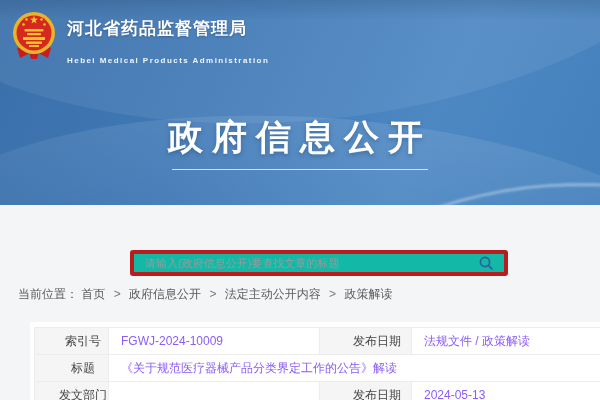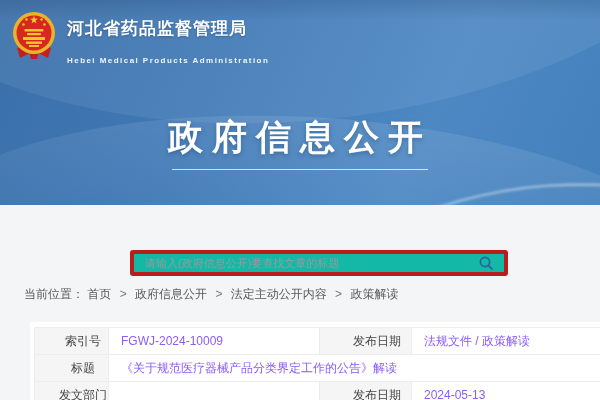--- a/index.html
+++ b/index.html
@@ -37,21 +37,21 @@
   .page-body{position:absolute;top:205px;left:0;right:0;bottom:0;background:#f4f5f6;}
   .search-box{position:absolute;top:31px;left:130px;width:378px;height:26px;
     background:#14b8a6;border:4px solid #b91c1c;border-radius:3px;
     display:flex;align-items:center;box-sizing:border-box;margin-top:14px;}
   .search-input{flex:1;border:none;outline:none;background:transparent;
     font-size:11px;color:#333;padding:0 8px 0 11px;
     font-family:"Liberation Sans","DejaVu Sans",sans-serif;}
   .search-input::placeholder{color:#9a9a9a;}
   .search-btn{border:none;background:transparent;padding:0 10px 0 4px;cursor:pointer;
     display:flex;align-items:center;}
-  .breadcrumb{position:absolute;top:81px;left:18px;font-size:12px;color:#595959;margin-left:6px;}
+  .breadcrumb{position:absolute;top:81px;left:18px;font-size:12px;color:#595959;}
   .breadcrumb a{color:#595959;text-decoration:none;cursor:pointer;}
   .breadcrumb .sep{margin:0 5px;color:#7a7a7a;}
   .card{position:absolute;top:117px;left:30px;right:-10px;bottom:-30px;
     background:#ffffff;padding:5px 0 0 4px;box-sizing:border-box;}
   table.doc-table{border-collapse:collapse;table-layout:fixed;width:99%;}
   .doc-table td{border:1px solid #ededed;height:24px;font-size:12px;
     overflow:hidden;white-space:nowrap;padding-left:24px;}
   .doc-table td.lbl{background:#f5f5f5;text-align:center;color:#454545;}
   .doc-table td.val{padding:0 12px;color:#8b5cf6;text-align:left;}
 </style>

